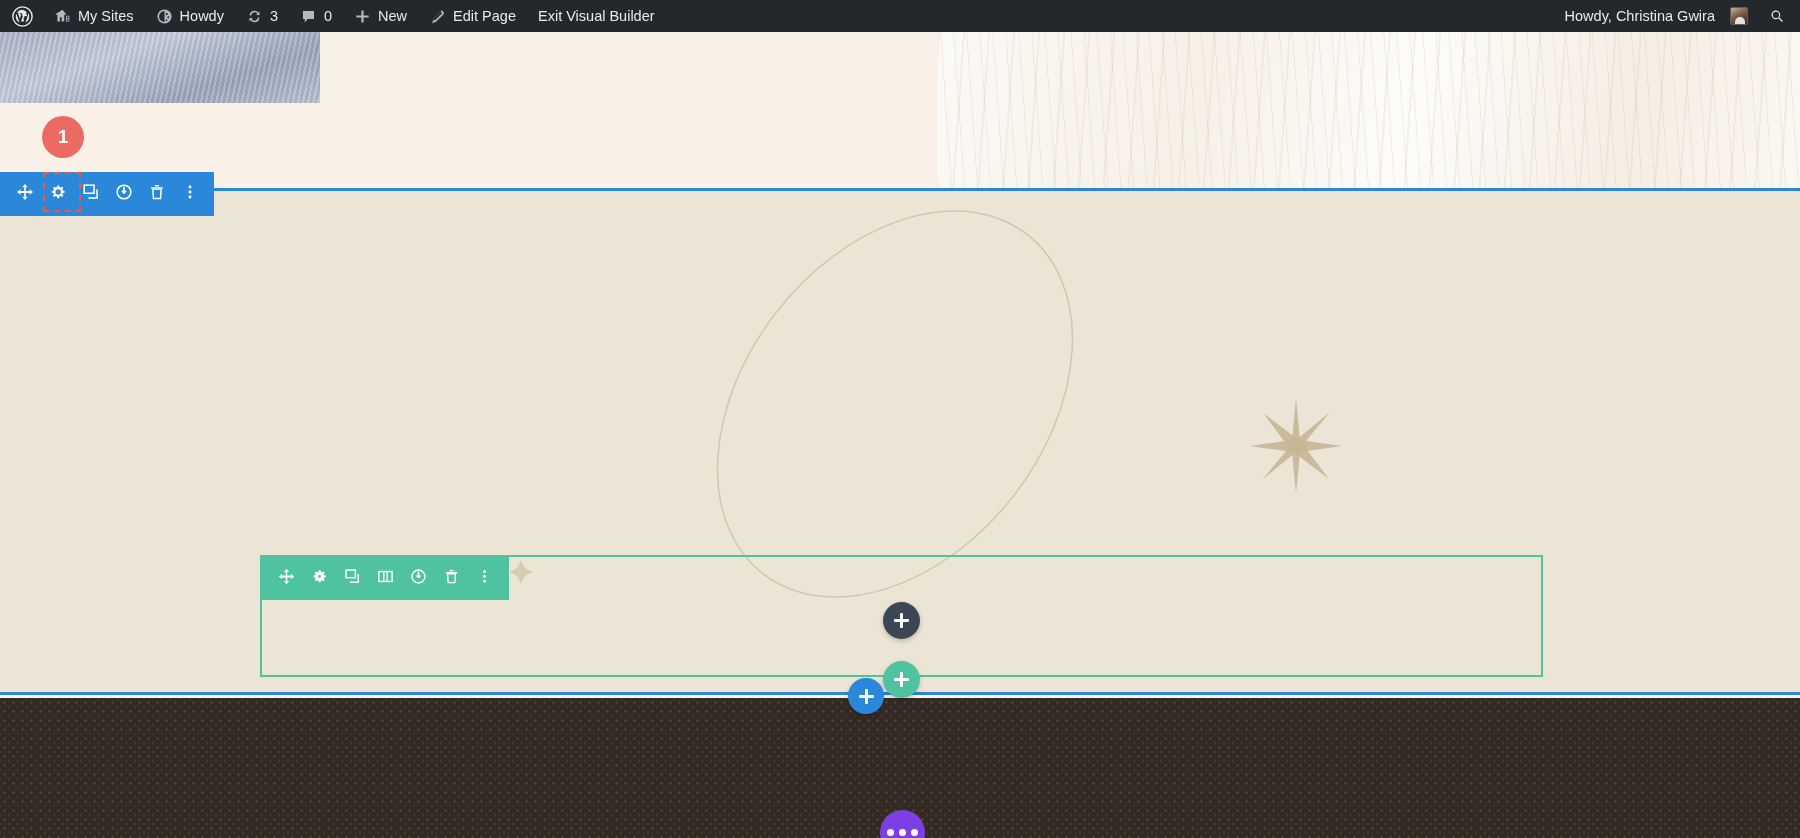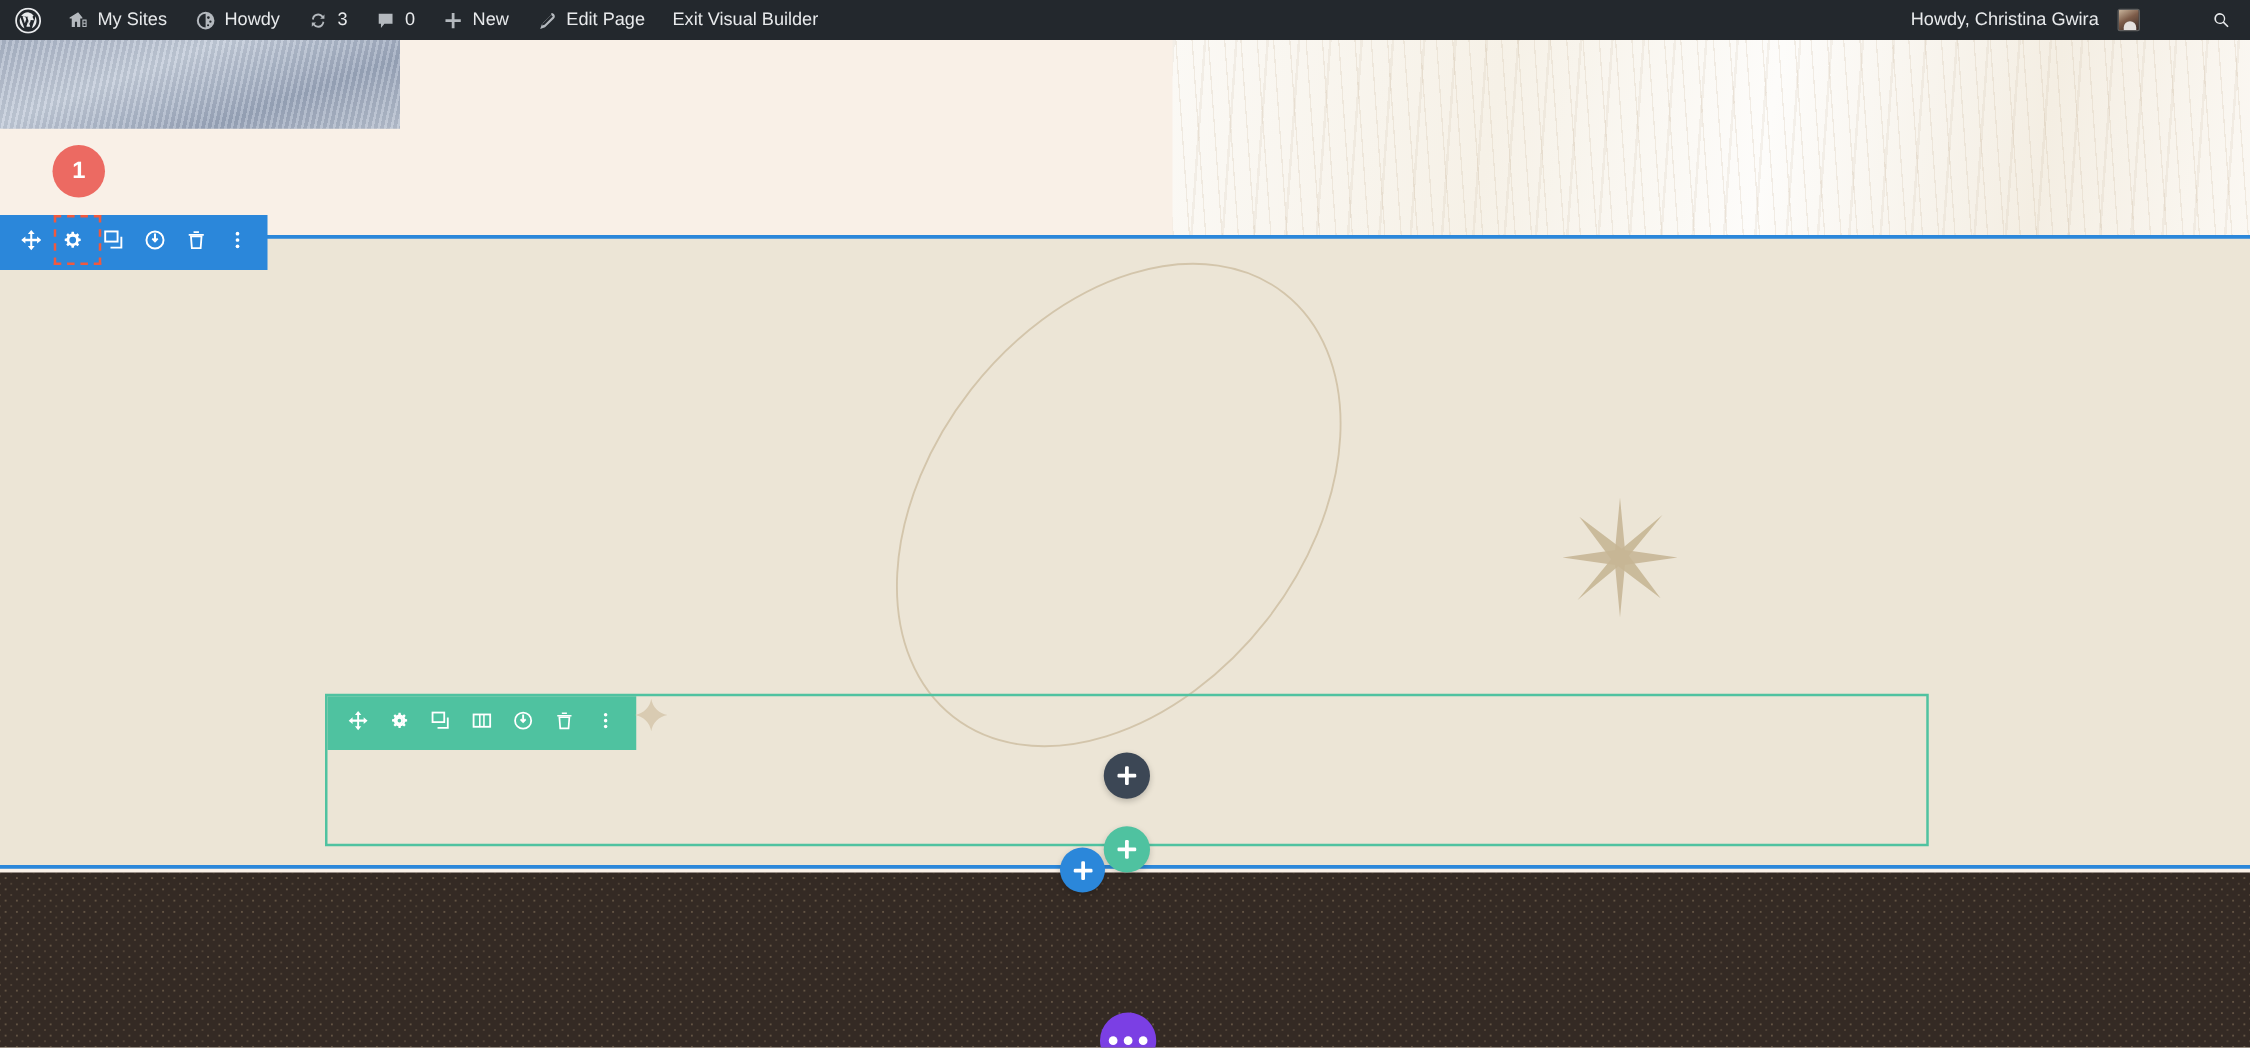--- a/index.html
+++ b/index.html
@@ -17,21 +17,21 @@
     background:#23282d; color:#e8eaec;
     display:flex; align-items:center; z-index:90;
     font-size:14.5px;
   }
   .ab-item{
     display:flex; align-items:center; gap:7px;
     height:16px; padding:0 11px; color:#e8eaec; cursor:pointer;
     white-space:nowrap;
   }
   .ab-spacer{ flex:1 1 auto; }
-  .ab-right{ display:flex; align-items:center;gap:36px; }
+  .ab-right{ display:flex; align-items:center; }
   .ab-ico{ display:inline-flex; align-items:center; justify-content:center; }
   .ab-ico svg{ display:block; }
   .wplogo{ padding:0 10px 0 12px; }
   .avatar{
     width:18px; height:18px; border-radius:2px; margin-left:8px;
     background:linear-gradient(150deg,#c8b49c 0%,#7d5c49 45%,#3b2b26 100%);
     border:1px solid #5d5d5d; position:relative; overflow:hidden;
   }
   .avatar:after{
     content:""; position:absolute; left:4px; top:9px; width:10px; height:10px;

